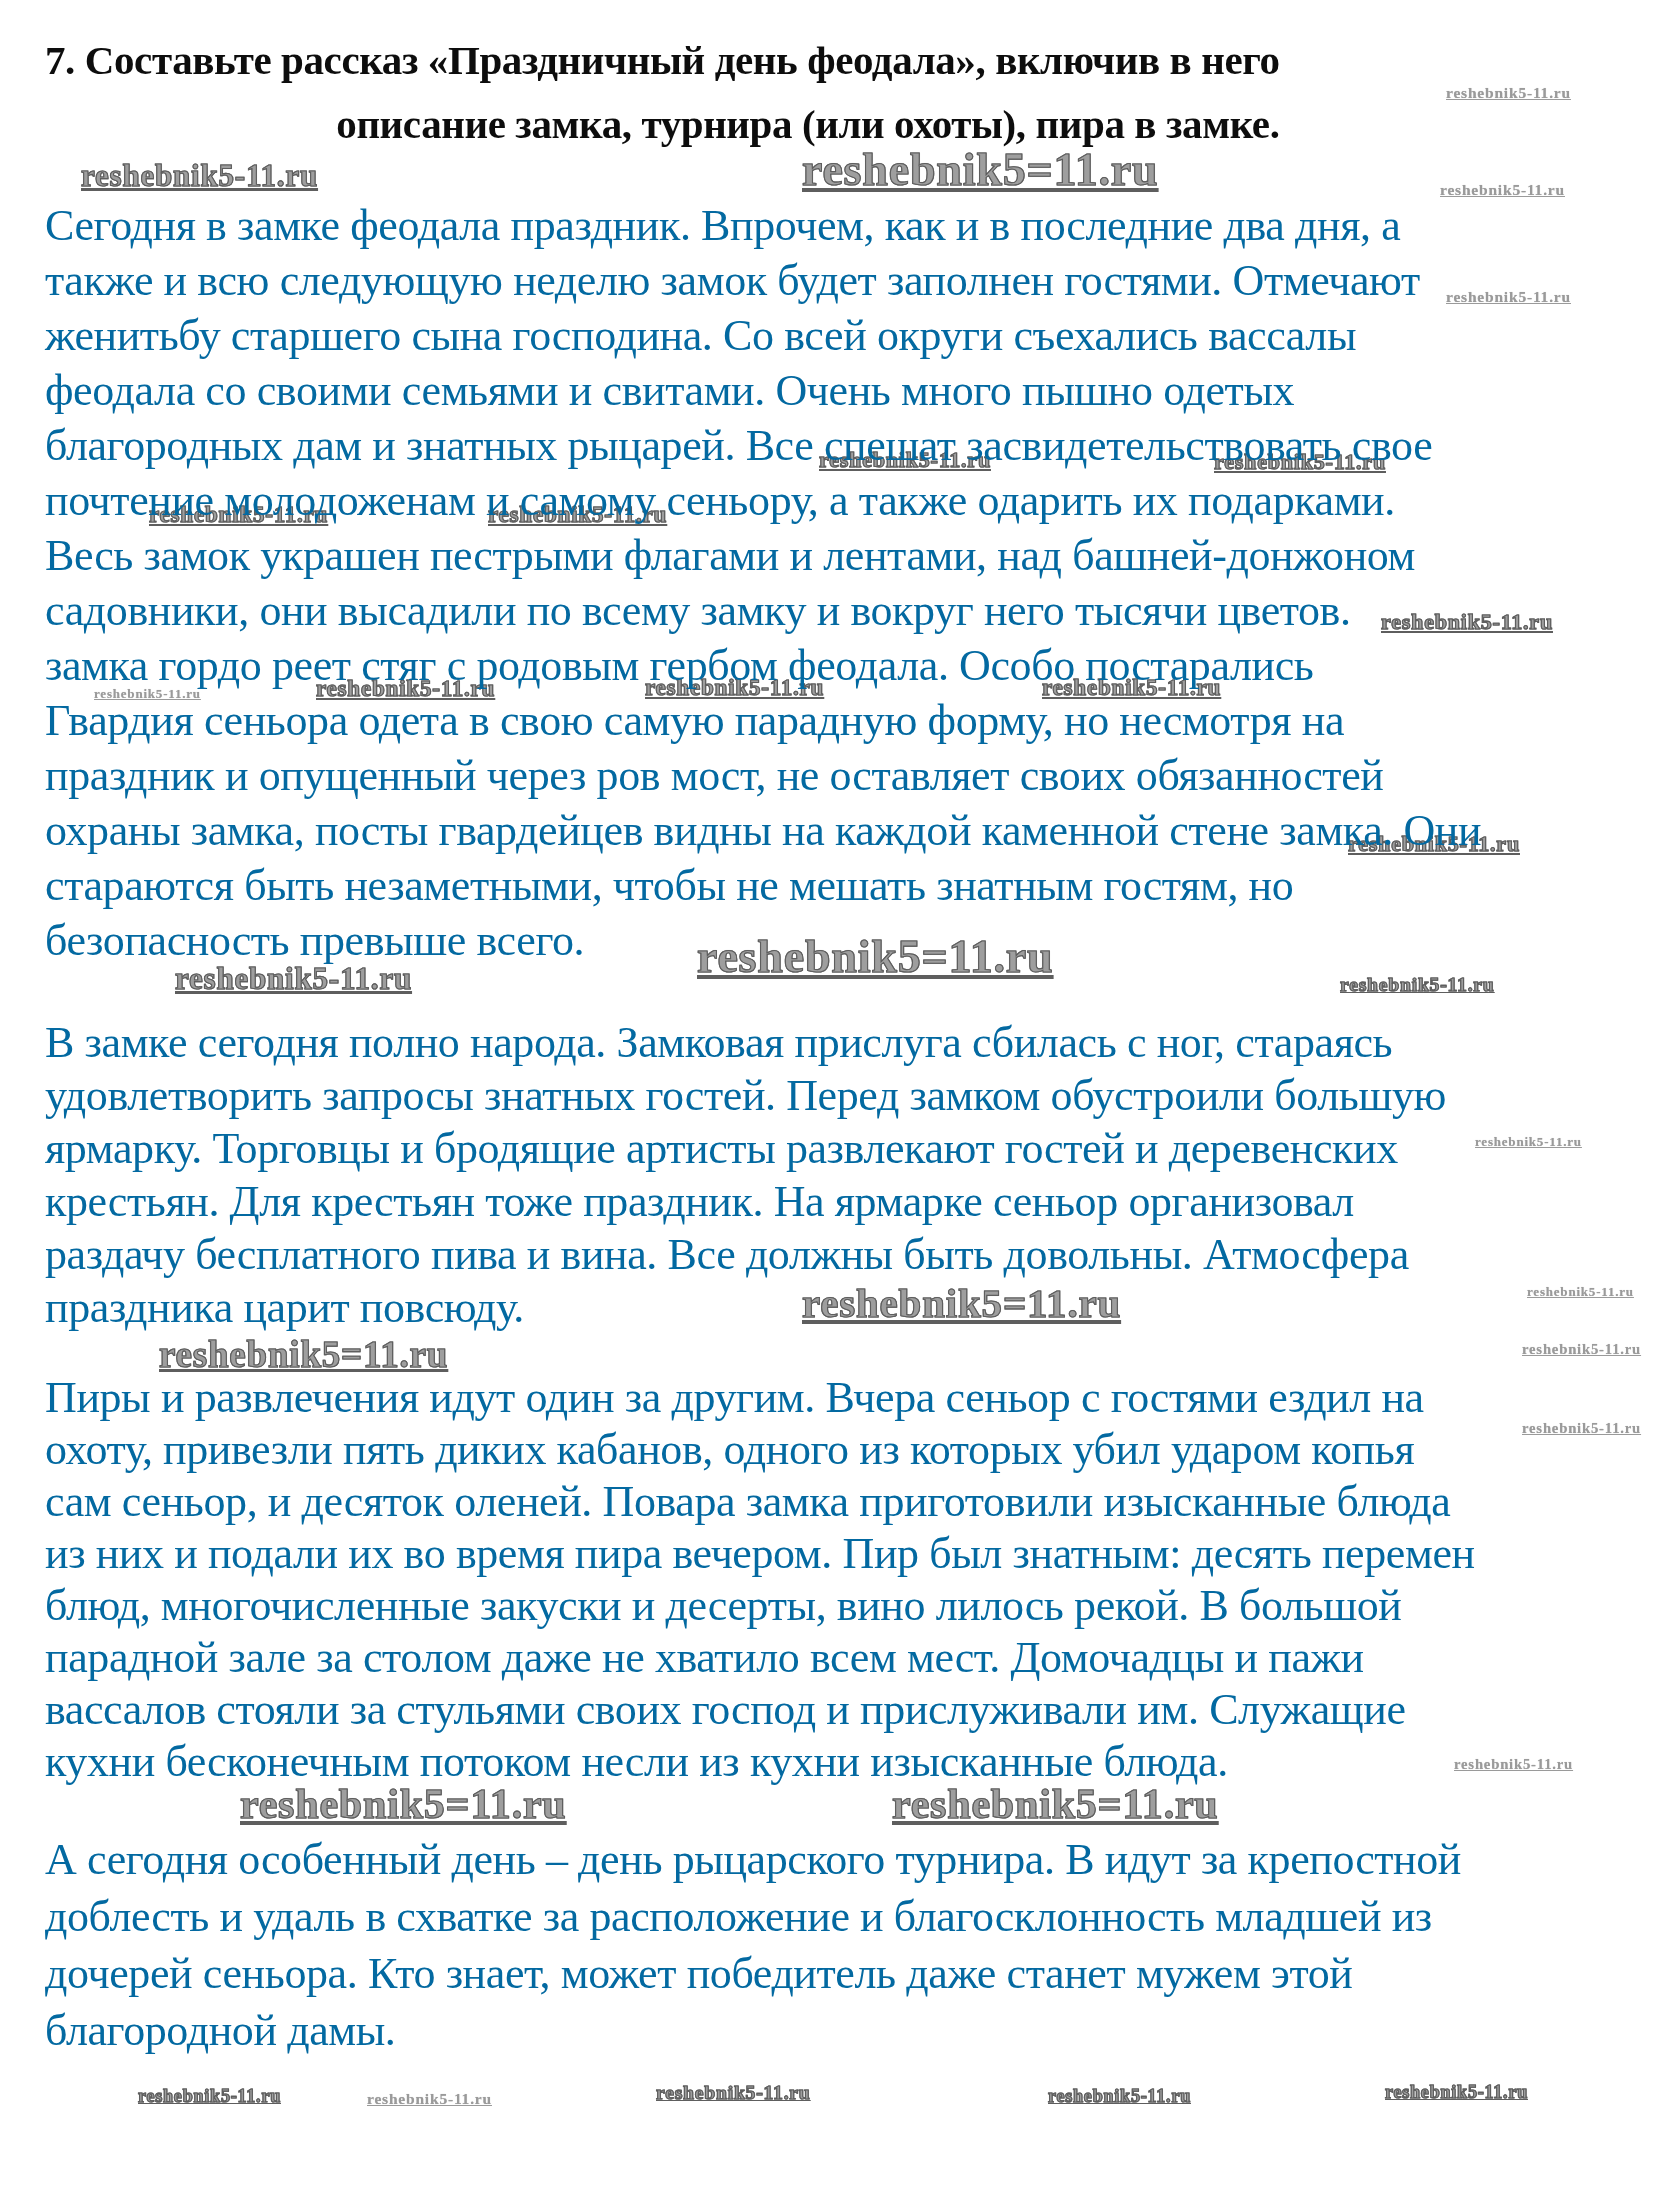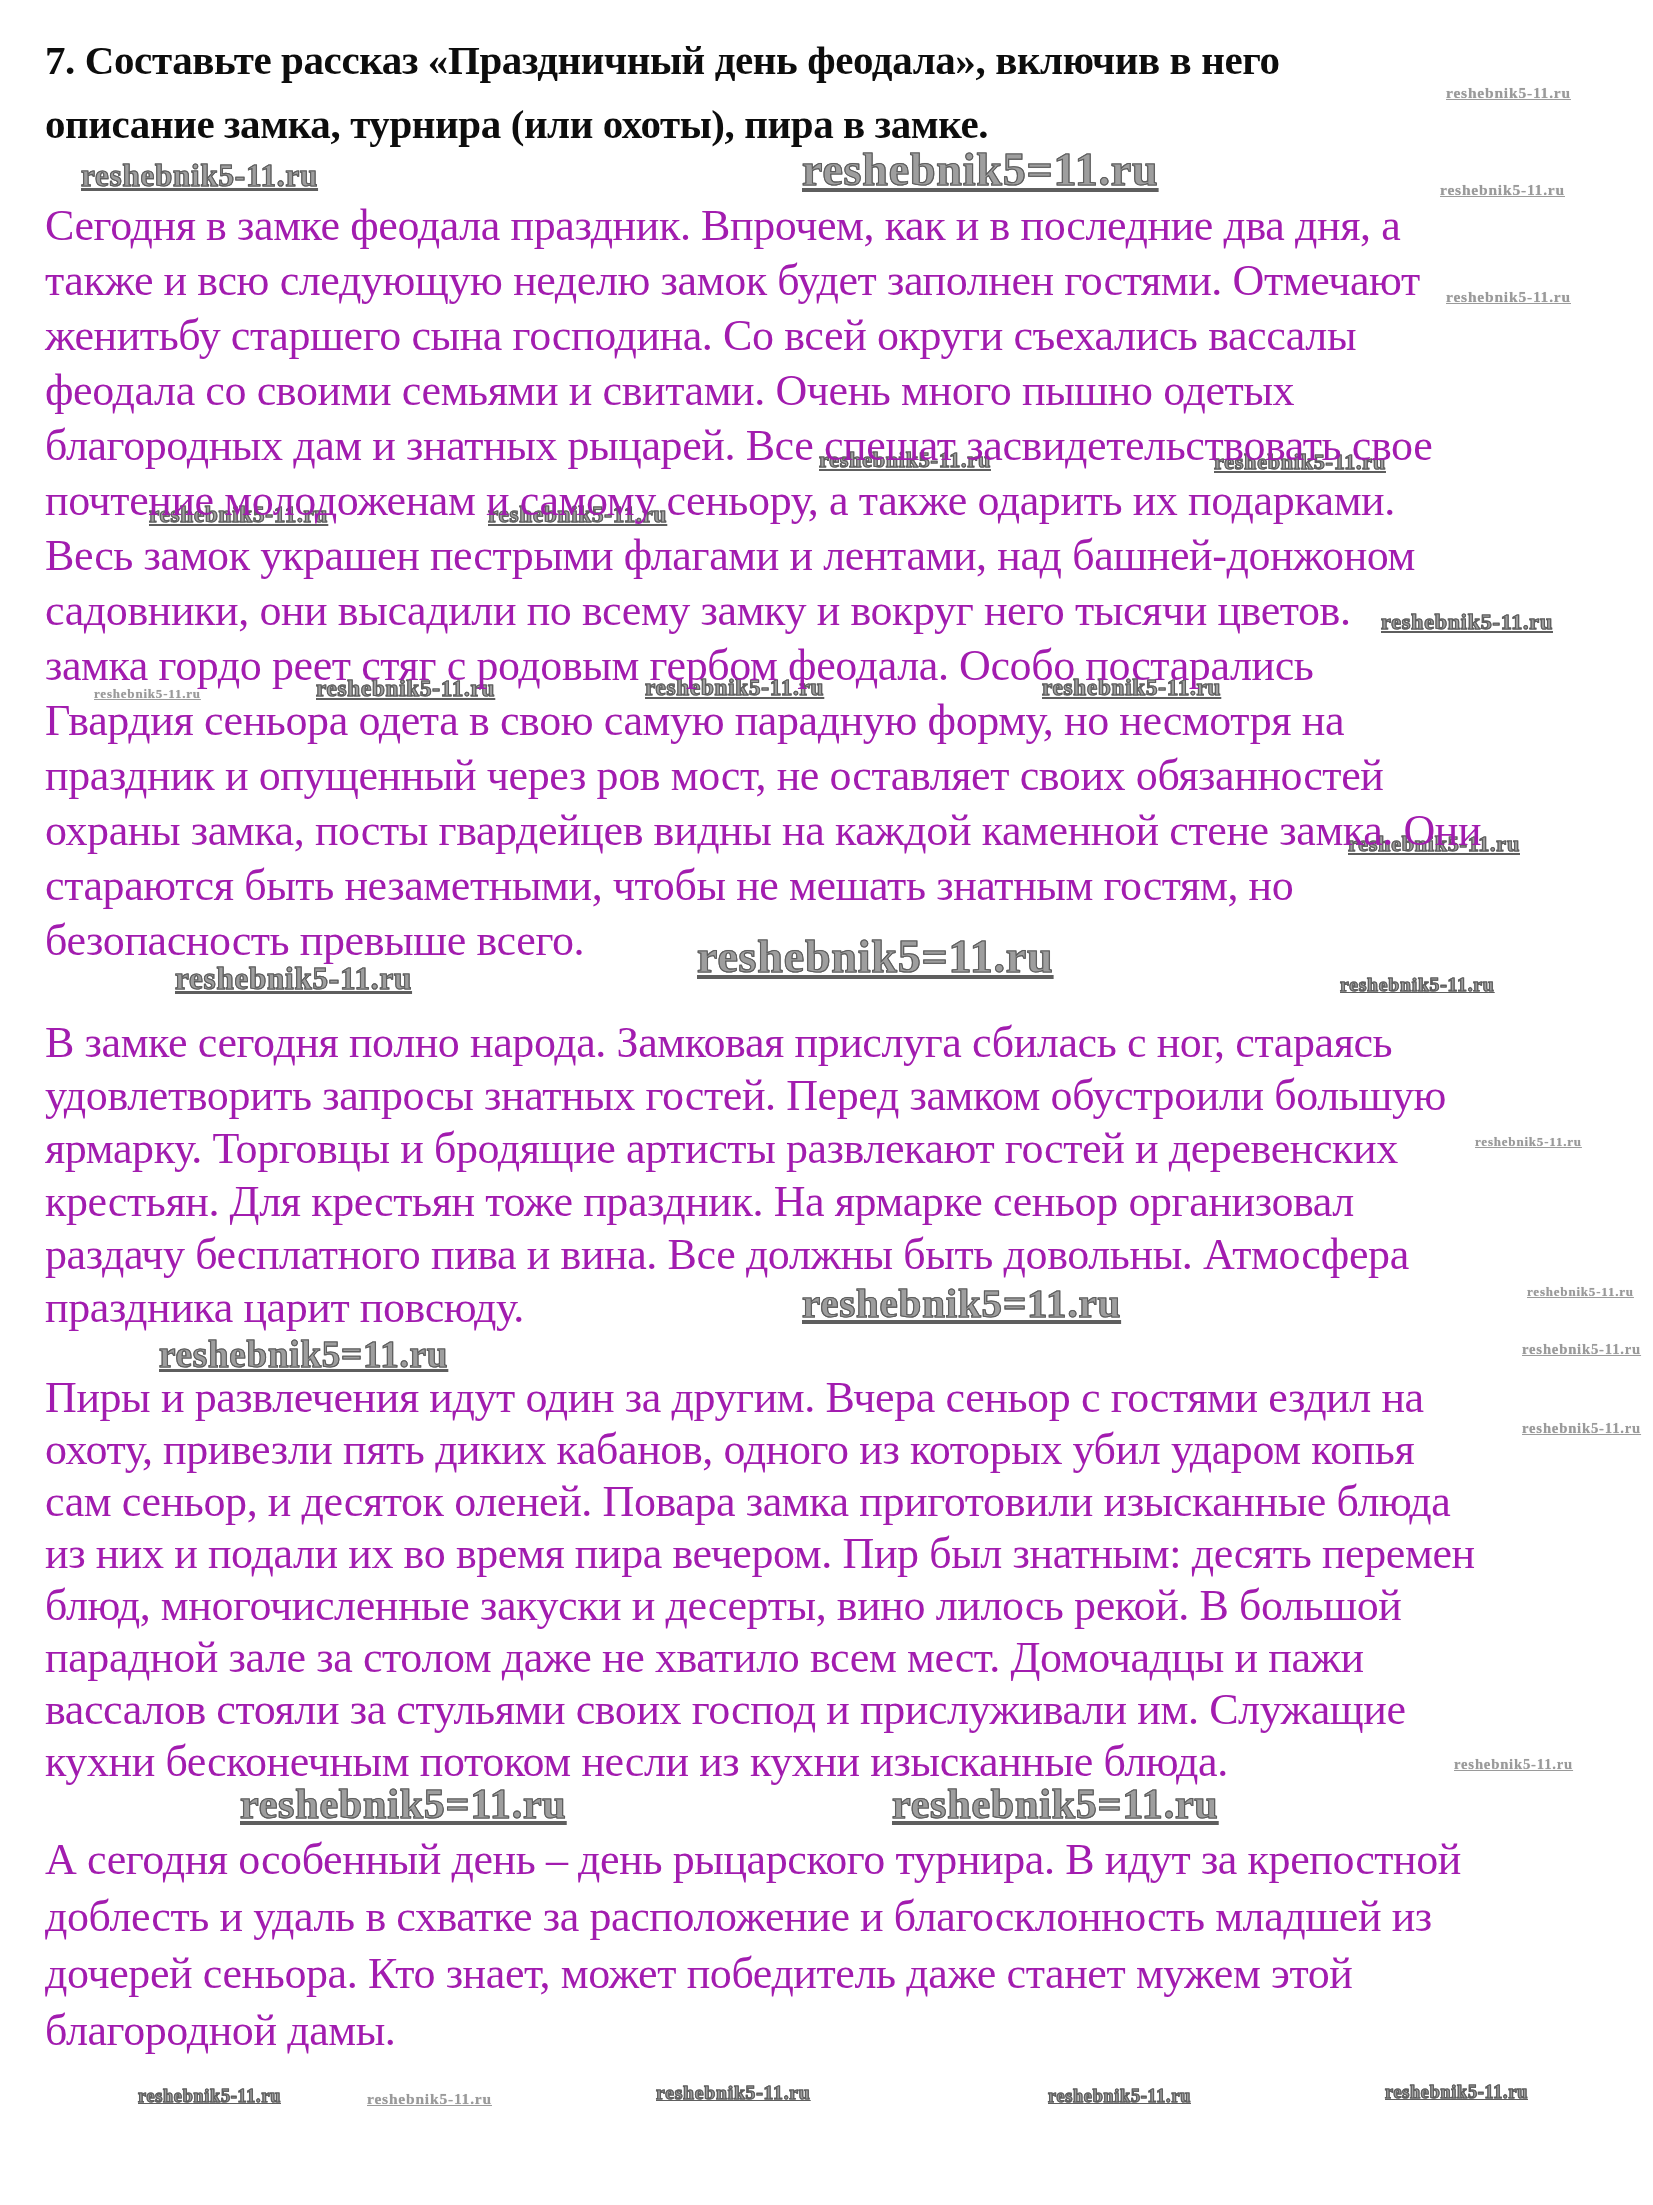--- a/index.html
+++ b/index.html
@@ -14,26 +14,27 @@
   }
   .heading {
     position: absolute;
     left: 45px;
     top: 28px;
     font-size: 41px;
     font-weight: bold;
     line-height: 64px;
     color: #0d0d0d;
     z-index: 2;
+    text-align: right;
   }
   .para {
     position: absolute;
     left: 45px;
     font-size: 44px;
-    color: #a21caf;
+    color: #0369a1;
     z-index: 2;
   }
   .line { white-space: nowrap; }
   
   .para .line, .heading .line { letter-spacing: -0.4px; }
   .wm {
     position: absolute;
     z-index: 1;
     font-family: "Liberation Serif", "DejaVu Serif", serif;
     font-weight: bold;

